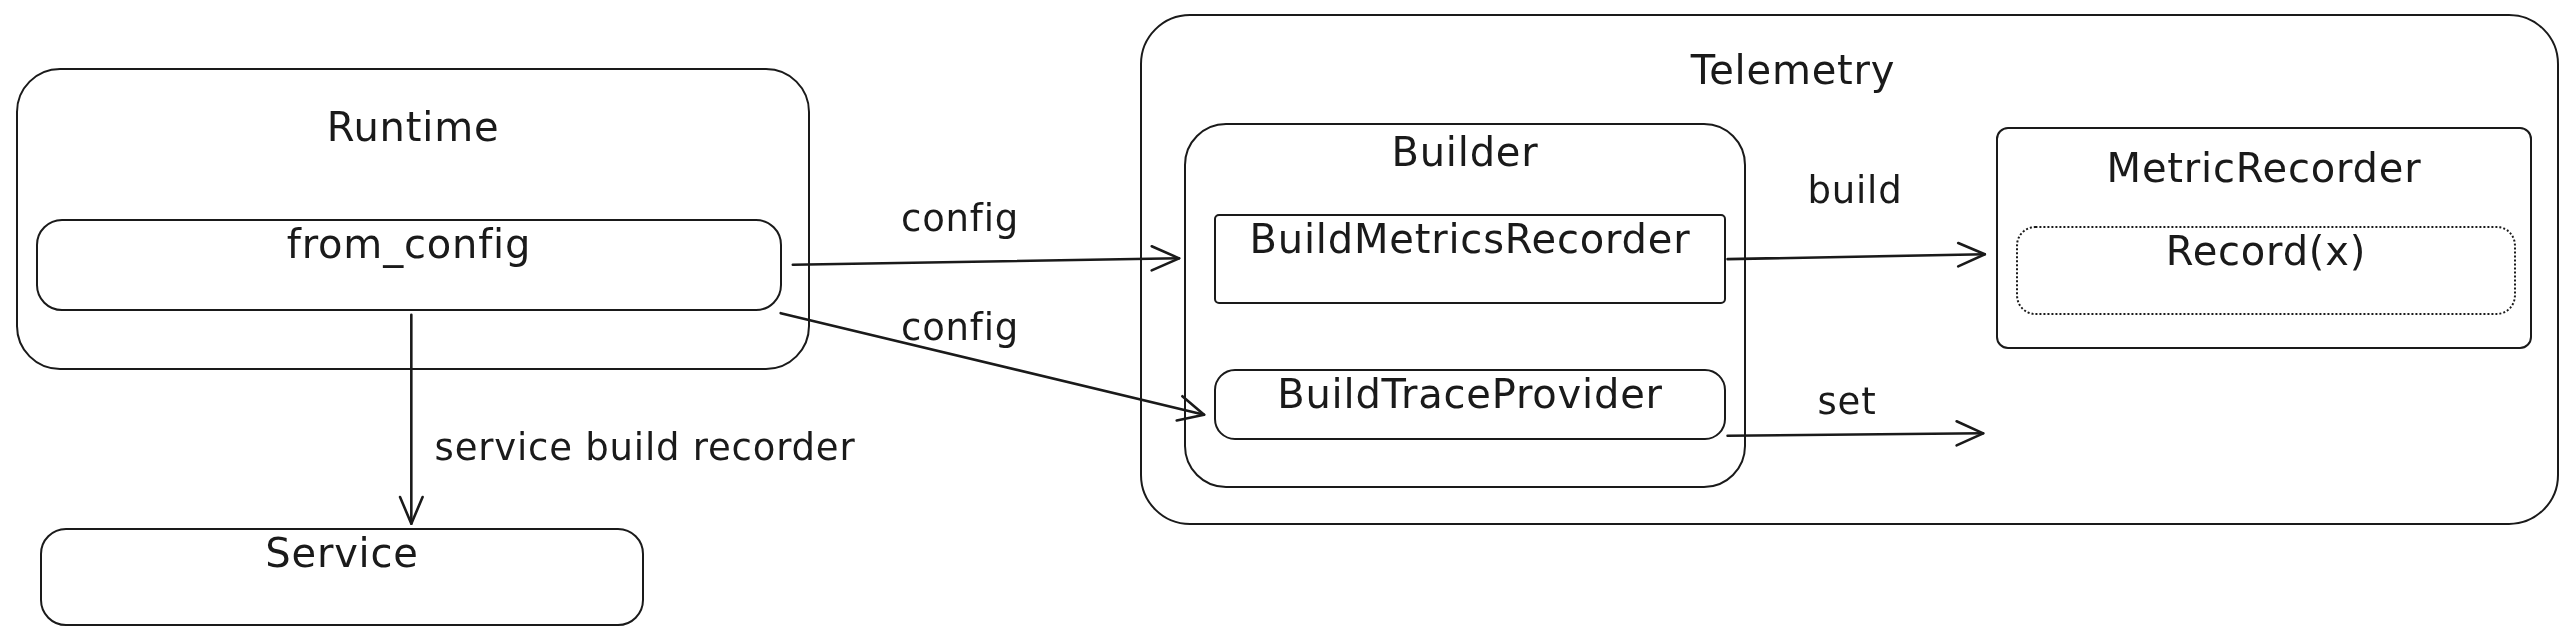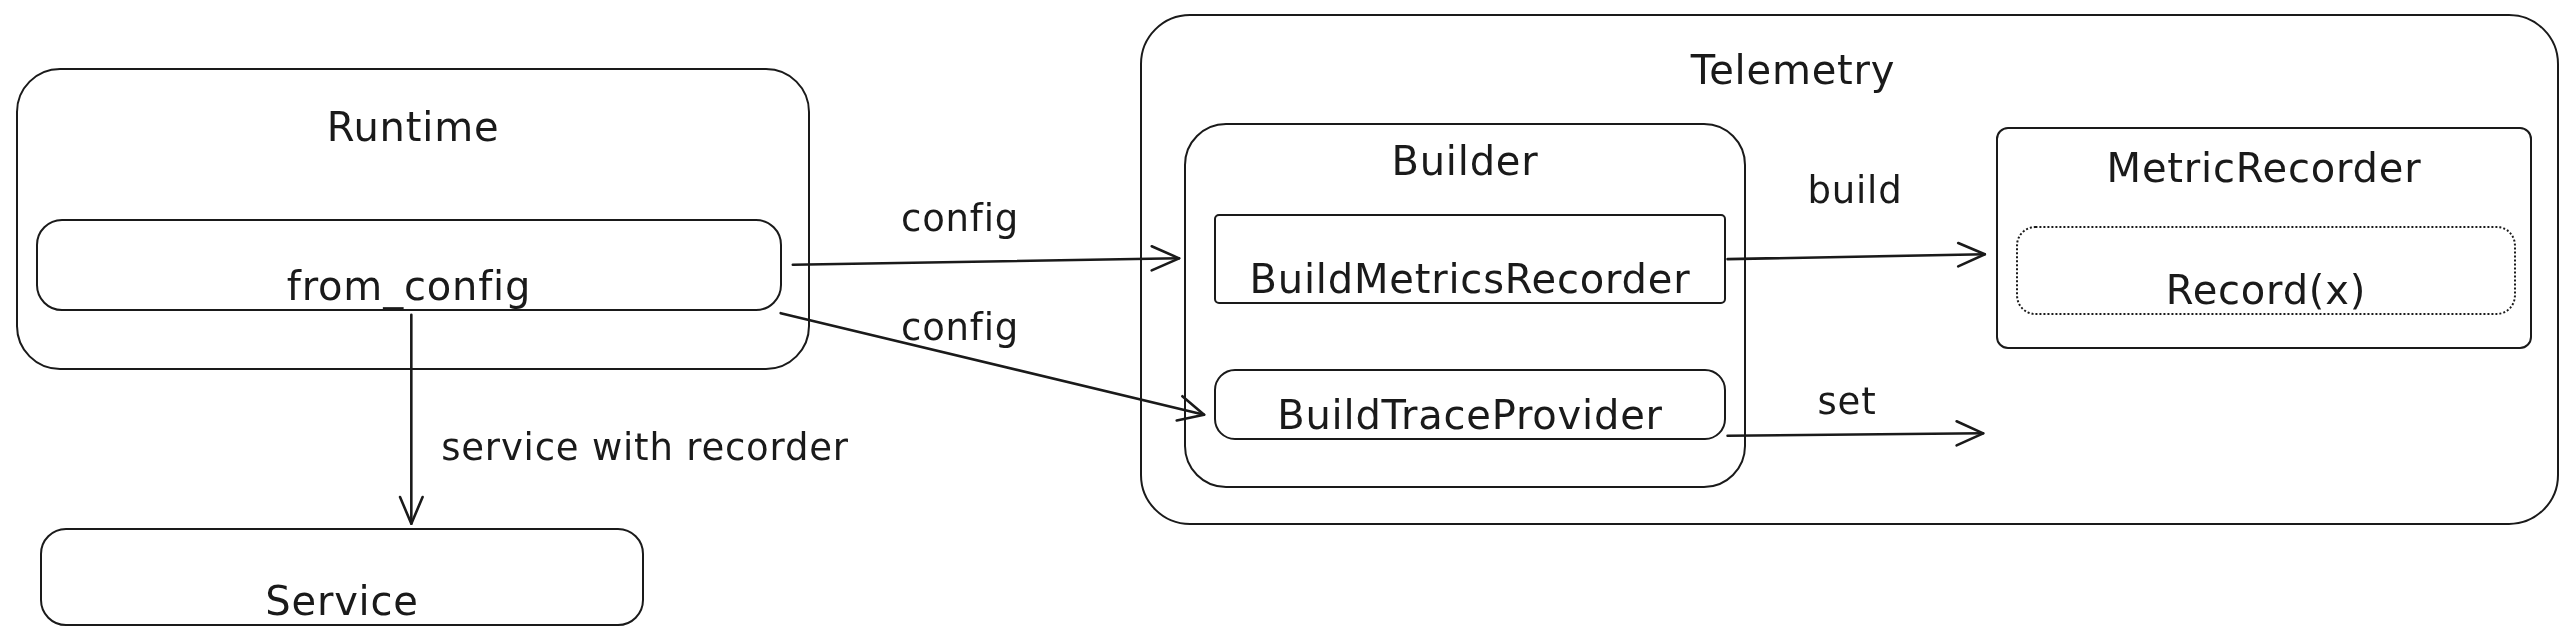--- a/index.html
+++ b/index.html
@@ -26,35 +26,35 @@
     position: absolute;
     left: 0;
     right: 0;
     text-align: center;
     font-size: 40px;
     letter-spacing: 0.8px;
     white-space: nowrap;
   }
   .node.leaf {
     display: flex;
-    align-items: flex-end;
+    align-items: flex-start;
     justify-content: center;
   }
   .node.leaf .title {
     position: static;
   }
   
   .n-runtime        { left: 16px;   top: 68px;  width: 794px;  height: 302px; border-radius: 44px; }
   .n-runtime .title { top: 34px; }
   .n-from-config    { left: 36px;   top: 219px; width: 746px;  height: 92px; border-radius: 26px; }
   .n-service        { left: 40px;   top: 528px; width: 604px;  height: 98px; border-radius: 26px; }
   .n-telemetry      { left: 1140px; top: 13.7px;  width: 1419px; height: 511px; border-radius: 50px; }
   .n-telemetry .title { top: 31px; left: -113px; }
   .n-builder        { left: 1184px; top: 123px; width: 562px;  height: 365px; border-radius: 42px; }
-  .n-builder .title { top: 13px; }
+  .n-builder .title { top: 4px; }
   .n-bmr            { left: 1214px; top: 214px; width: 512px;  height: 90px; border-radius: 5px; }
   .n-btp            { left: 1214px; top: 369px; width: 512px;  height: 71px; border-radius: 21px; }
   .n-metric-recorder        { left: 1996px; top: 127px; width: 536px; height: 222px; border-radius: 12px; }
   .n-metric-recorder .title { top: 16px; }
   .n-record-x       { left: 2016px; top: 226px; width: 500px;  height: 89px;
                       border: 2.8px dotted #1a1a1a; border-radius: 19.4px; }
   .n-gtp            { left: 1992px; top: 381px; width: 544px;  height: 89px; border-radius: 29px; }
 
   .edge-label {
     position: absolute;
@@ -117,21 +117,21 @@
   </div>
   <div class="node leaf n-record-x">
     <div class="title">Record(x)</div>
   </div>
 
 
   <div class="edge-label l-config-1">config</div>
   <div class="edge-label l-config-2">config</div>
   <div class="edge-label l-build">build</div>
   <div class="edge-label l-set">set</div>
-  <div class="edge-label l-swr">service with recorder</div>
+  <div class="edge-label l-swr">service build recorder</div>
 
   <svg class="arrows" width="2576" height="636" viewBox="0 0 3194 788">
     <g>
       <path d="M 983 328 L 1462 320"></path>
       <path d="M 1428 305 L 1462 320 L 1428 335"></path>
     </g>
     <g>
       <path d="M 968 388 L 1493 514"></path>
       <path d="M 1459 521 L 1493 514 L 1466 491"></path>
     </g>

